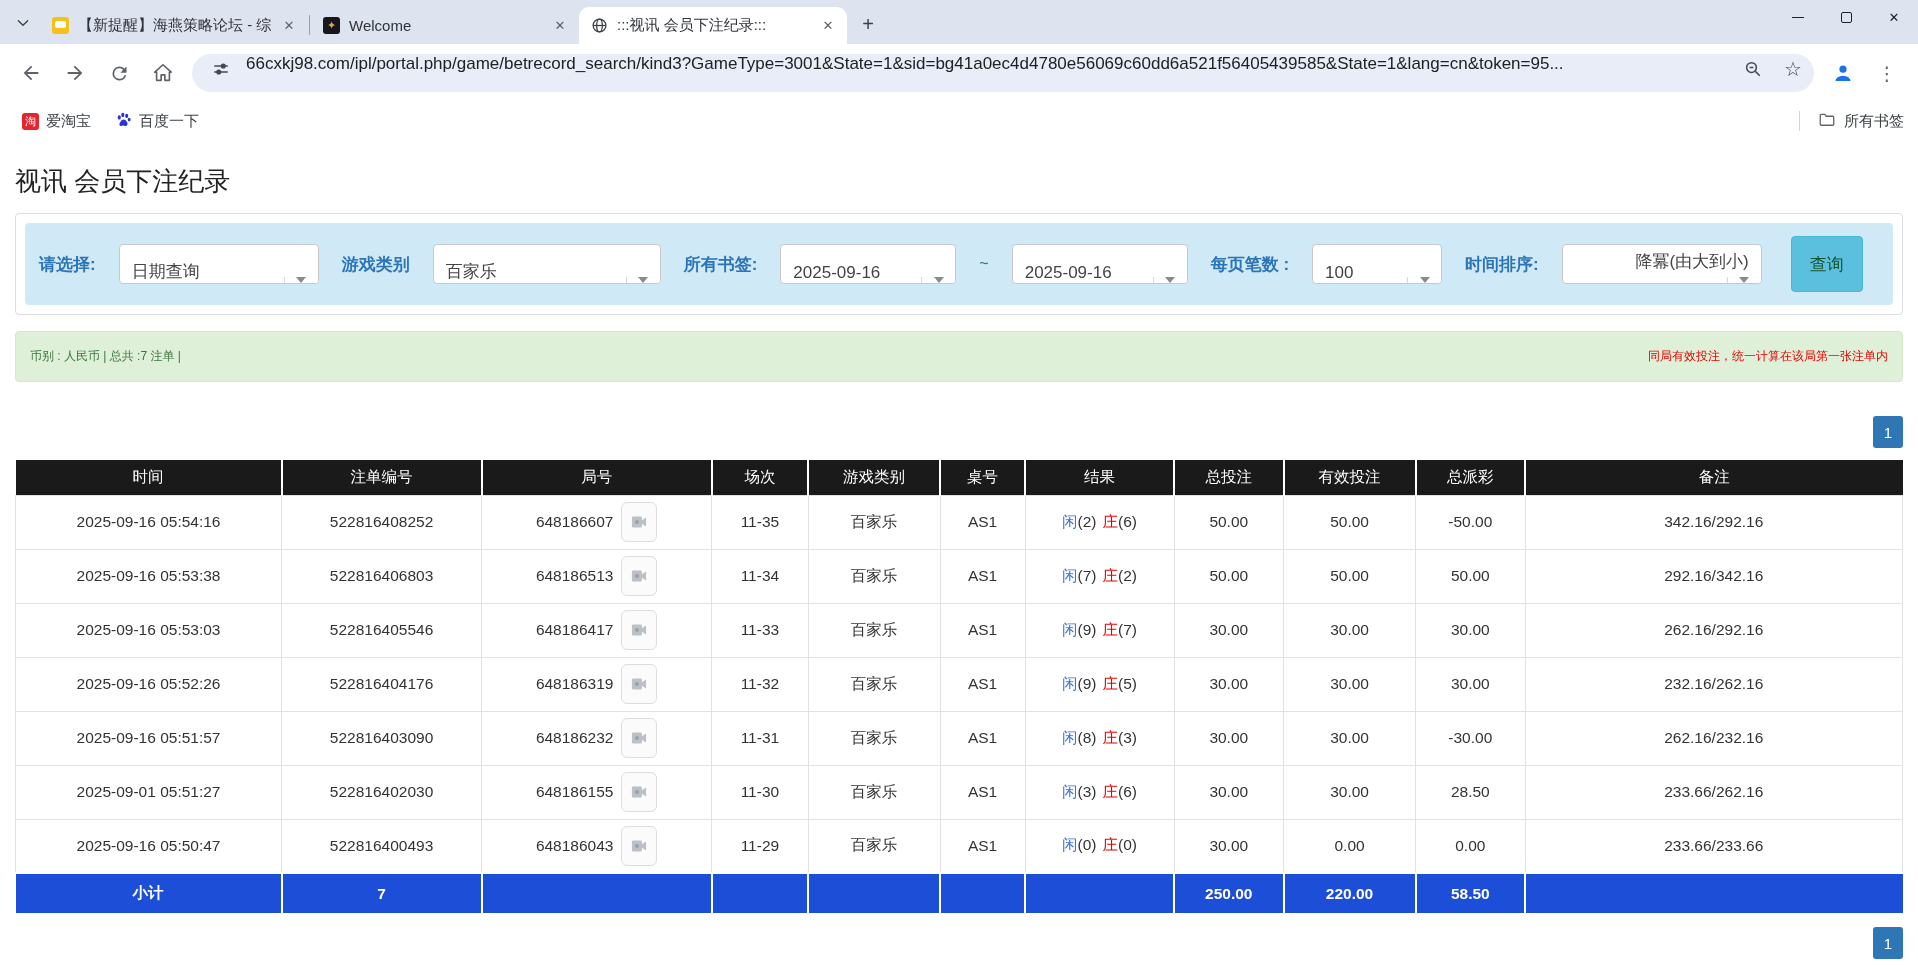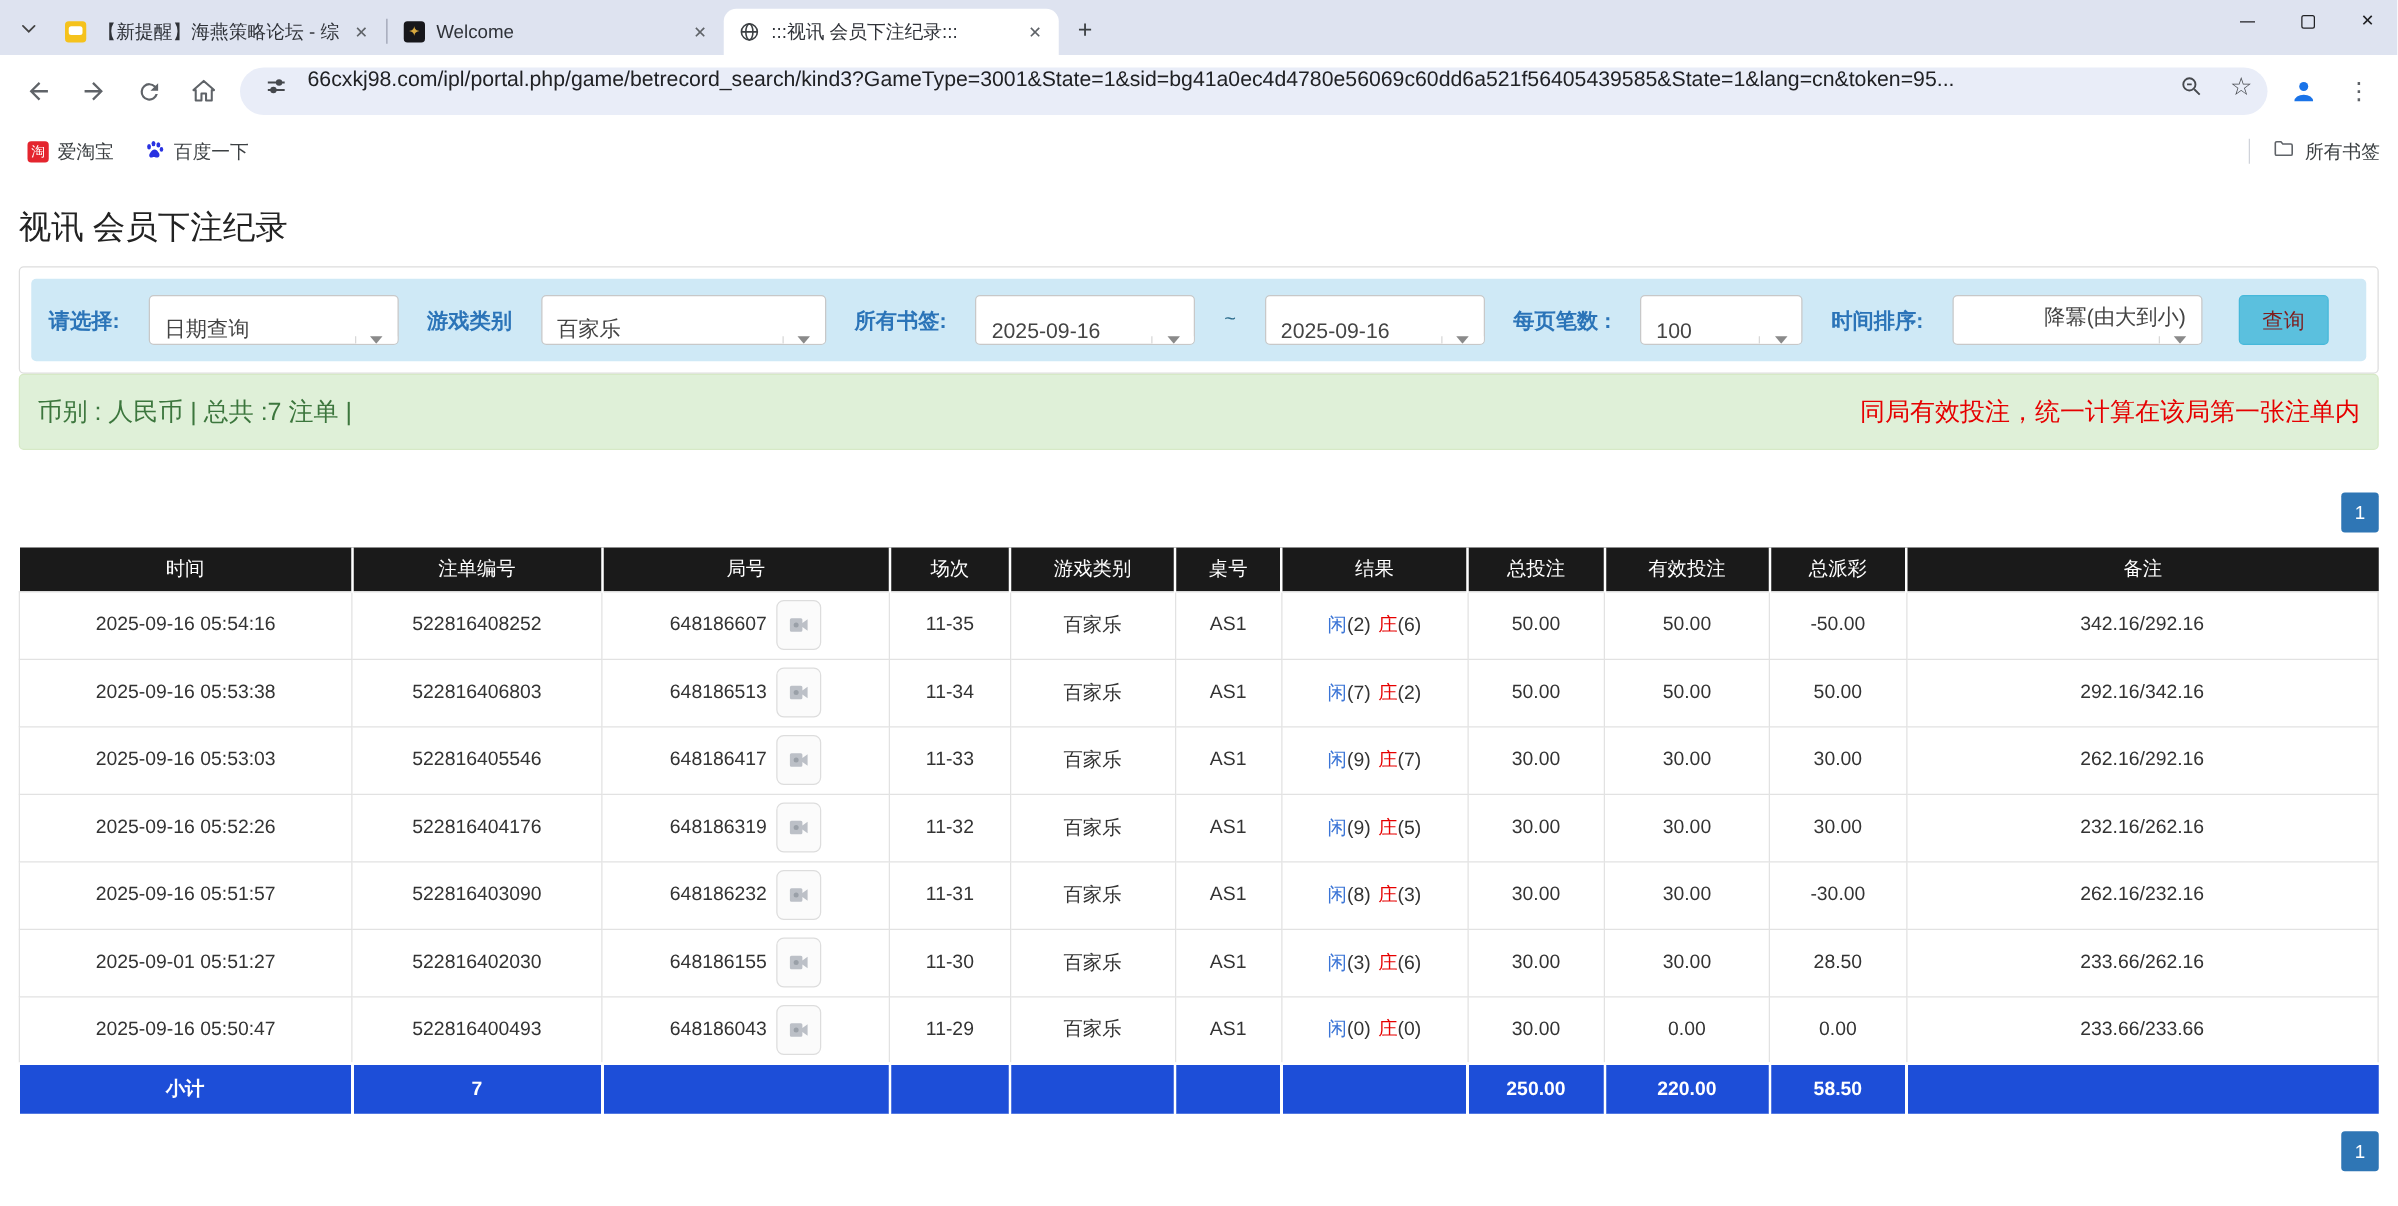--- a/index.html
+++ b/index.html
@@ -52,25 +52,25 @@
 
   .filter-panel { border:1px solid #ddd; border-radius:4px; padding:9px; }
   .filter-bar { background:#cfe9f6; border-radius:4px; display:flex; align-items:center; padding:13px 14px; gap:23px; }
   .flabel { color:#2b74b8; font-weight:bold; font-size:17px; white-space:nowrap; }
   .ftilde { color:#31708f; font-size:16px; }
   .combo { background:#fff; border:1px solid #c8c8c8; border-radius:4px; height:40px; display:flex; align-items:flex-end; overflow:hidden; }
   .combo-text { display:flex; align-items:center; padding:0 12px; color:#444; font-size:17px; flex:1; white-space:nowrap; }
   .combo-btn { width:34px; border-left:1px solid #d8d8d8; display:flex; align-items:center; justify-content:center; background:#fff; }
   .caret-down { width:0; height:0; border-left:5px solid transparent; border-right:5px solid transparent; border-top:6px solid #8a8a8a; }
   .w-query { width:200px; } .w-game { width:228px; } .w-date { width:176px; } .w-per { width:130px; } .w-sort { width:200px;flex-direction:column; }
-  .btn-query { margin-left:6px; background:#5bc0de; color:#7f1d1d; border:1px solid #46b8da; border-radius:4px;
-               height:40px; padding:0 18px; font-size:17px; font-family:inherit; }
-
-  .info-bar { background:#dff0d8; border:1px solid #d6e9c6; border-radius:4px; padding:16px 14px;
-              display:flex; align-items:center; font-size:20px; }
+  .btn-query { margin-left:6px; background:#5bc0de; color:#14532d; border:1px solid #46b8da; border-radius:4px;
+               height:56px; padding:0 18px; font-size:17px; font-family:inherit; }
+
+  .info-bar { margin-top:16px; background:#dff0d8; border:1px solid #d6e9c6; border-radius:4px; padding:16px 14px;
+              display:flex; align-items:center; font-size:12px; }
   .info-left { color:#3c763d; }
   .info-right { margin-left:auto; color:#e60000; }
 
   .pager { display:flex; justify-content:flex-end; }
   .pager.top { margin:34px 0 12px 0; }
   .pager.bottom { margin:14px 0 0 0; }
   .page-btn { min-width:30px; height:32px; background:#2f76b5; color:#fff; border-radius:3px;
               display:flex; align-items:center; justify-content:center; font-size:15px; padding:0 9px; }
 
   table.bets { width:100%; border-collapse:collapse; table-layout:fixed; font-size:15.5px; }

